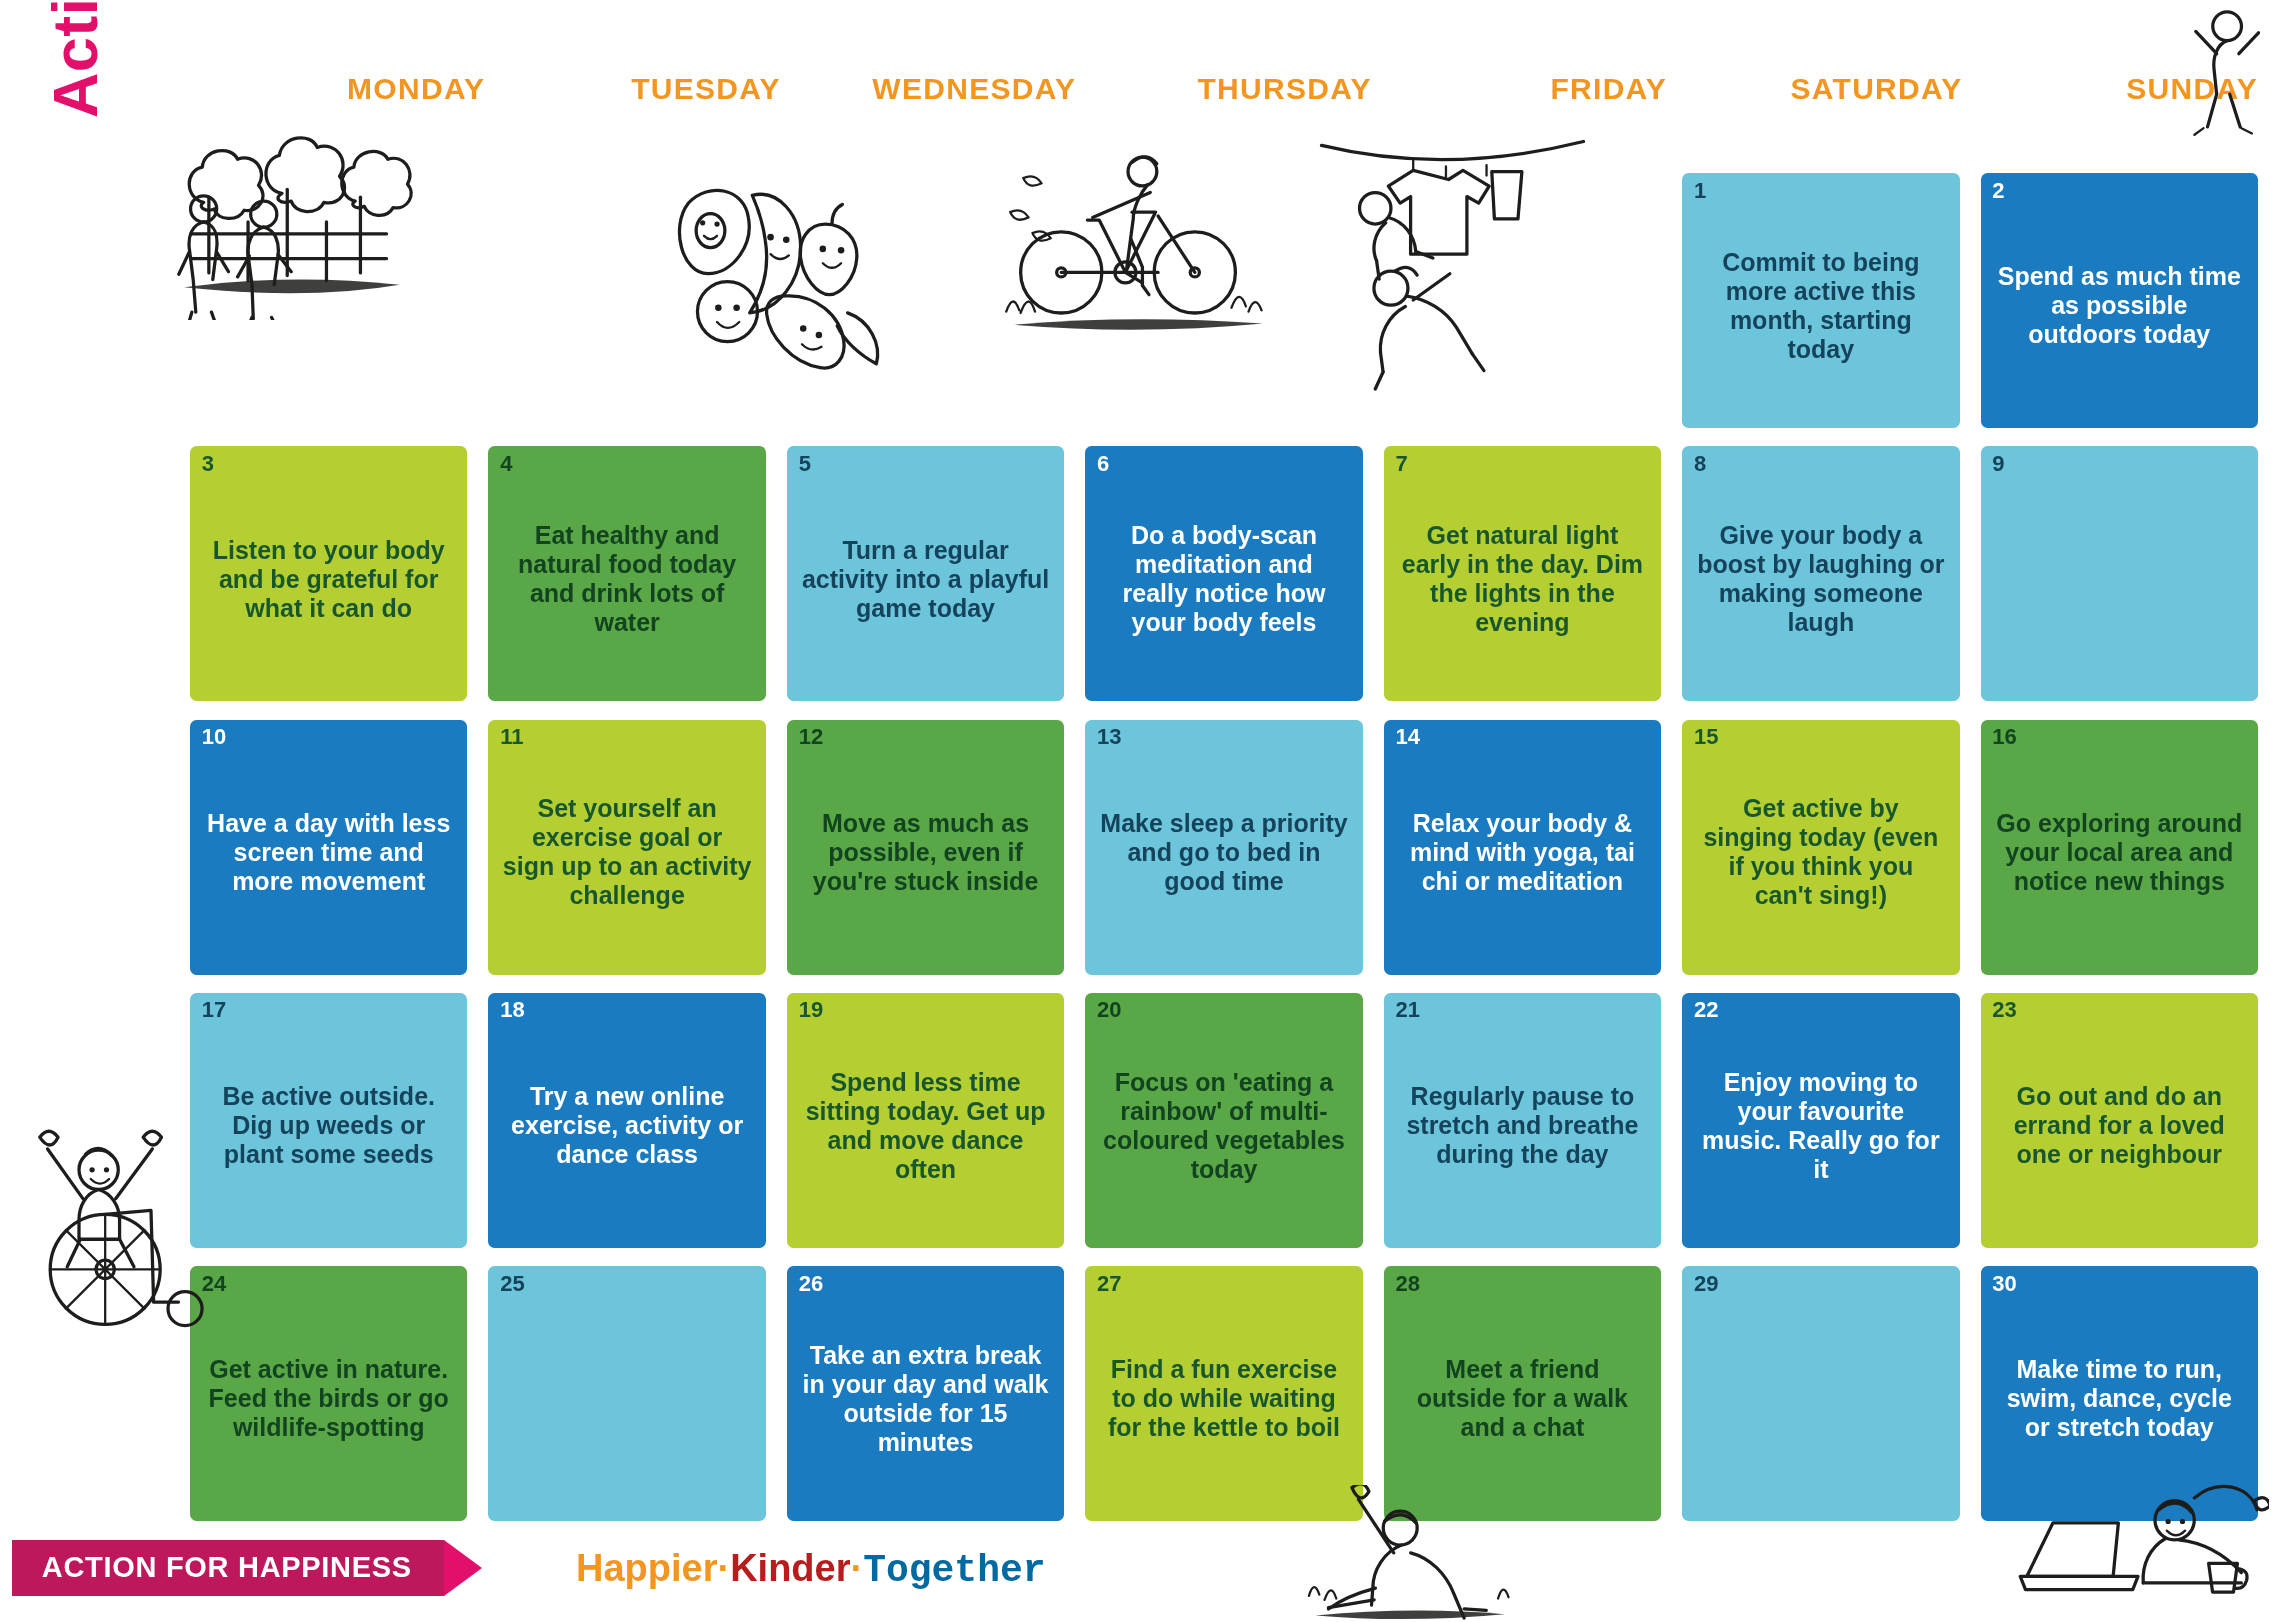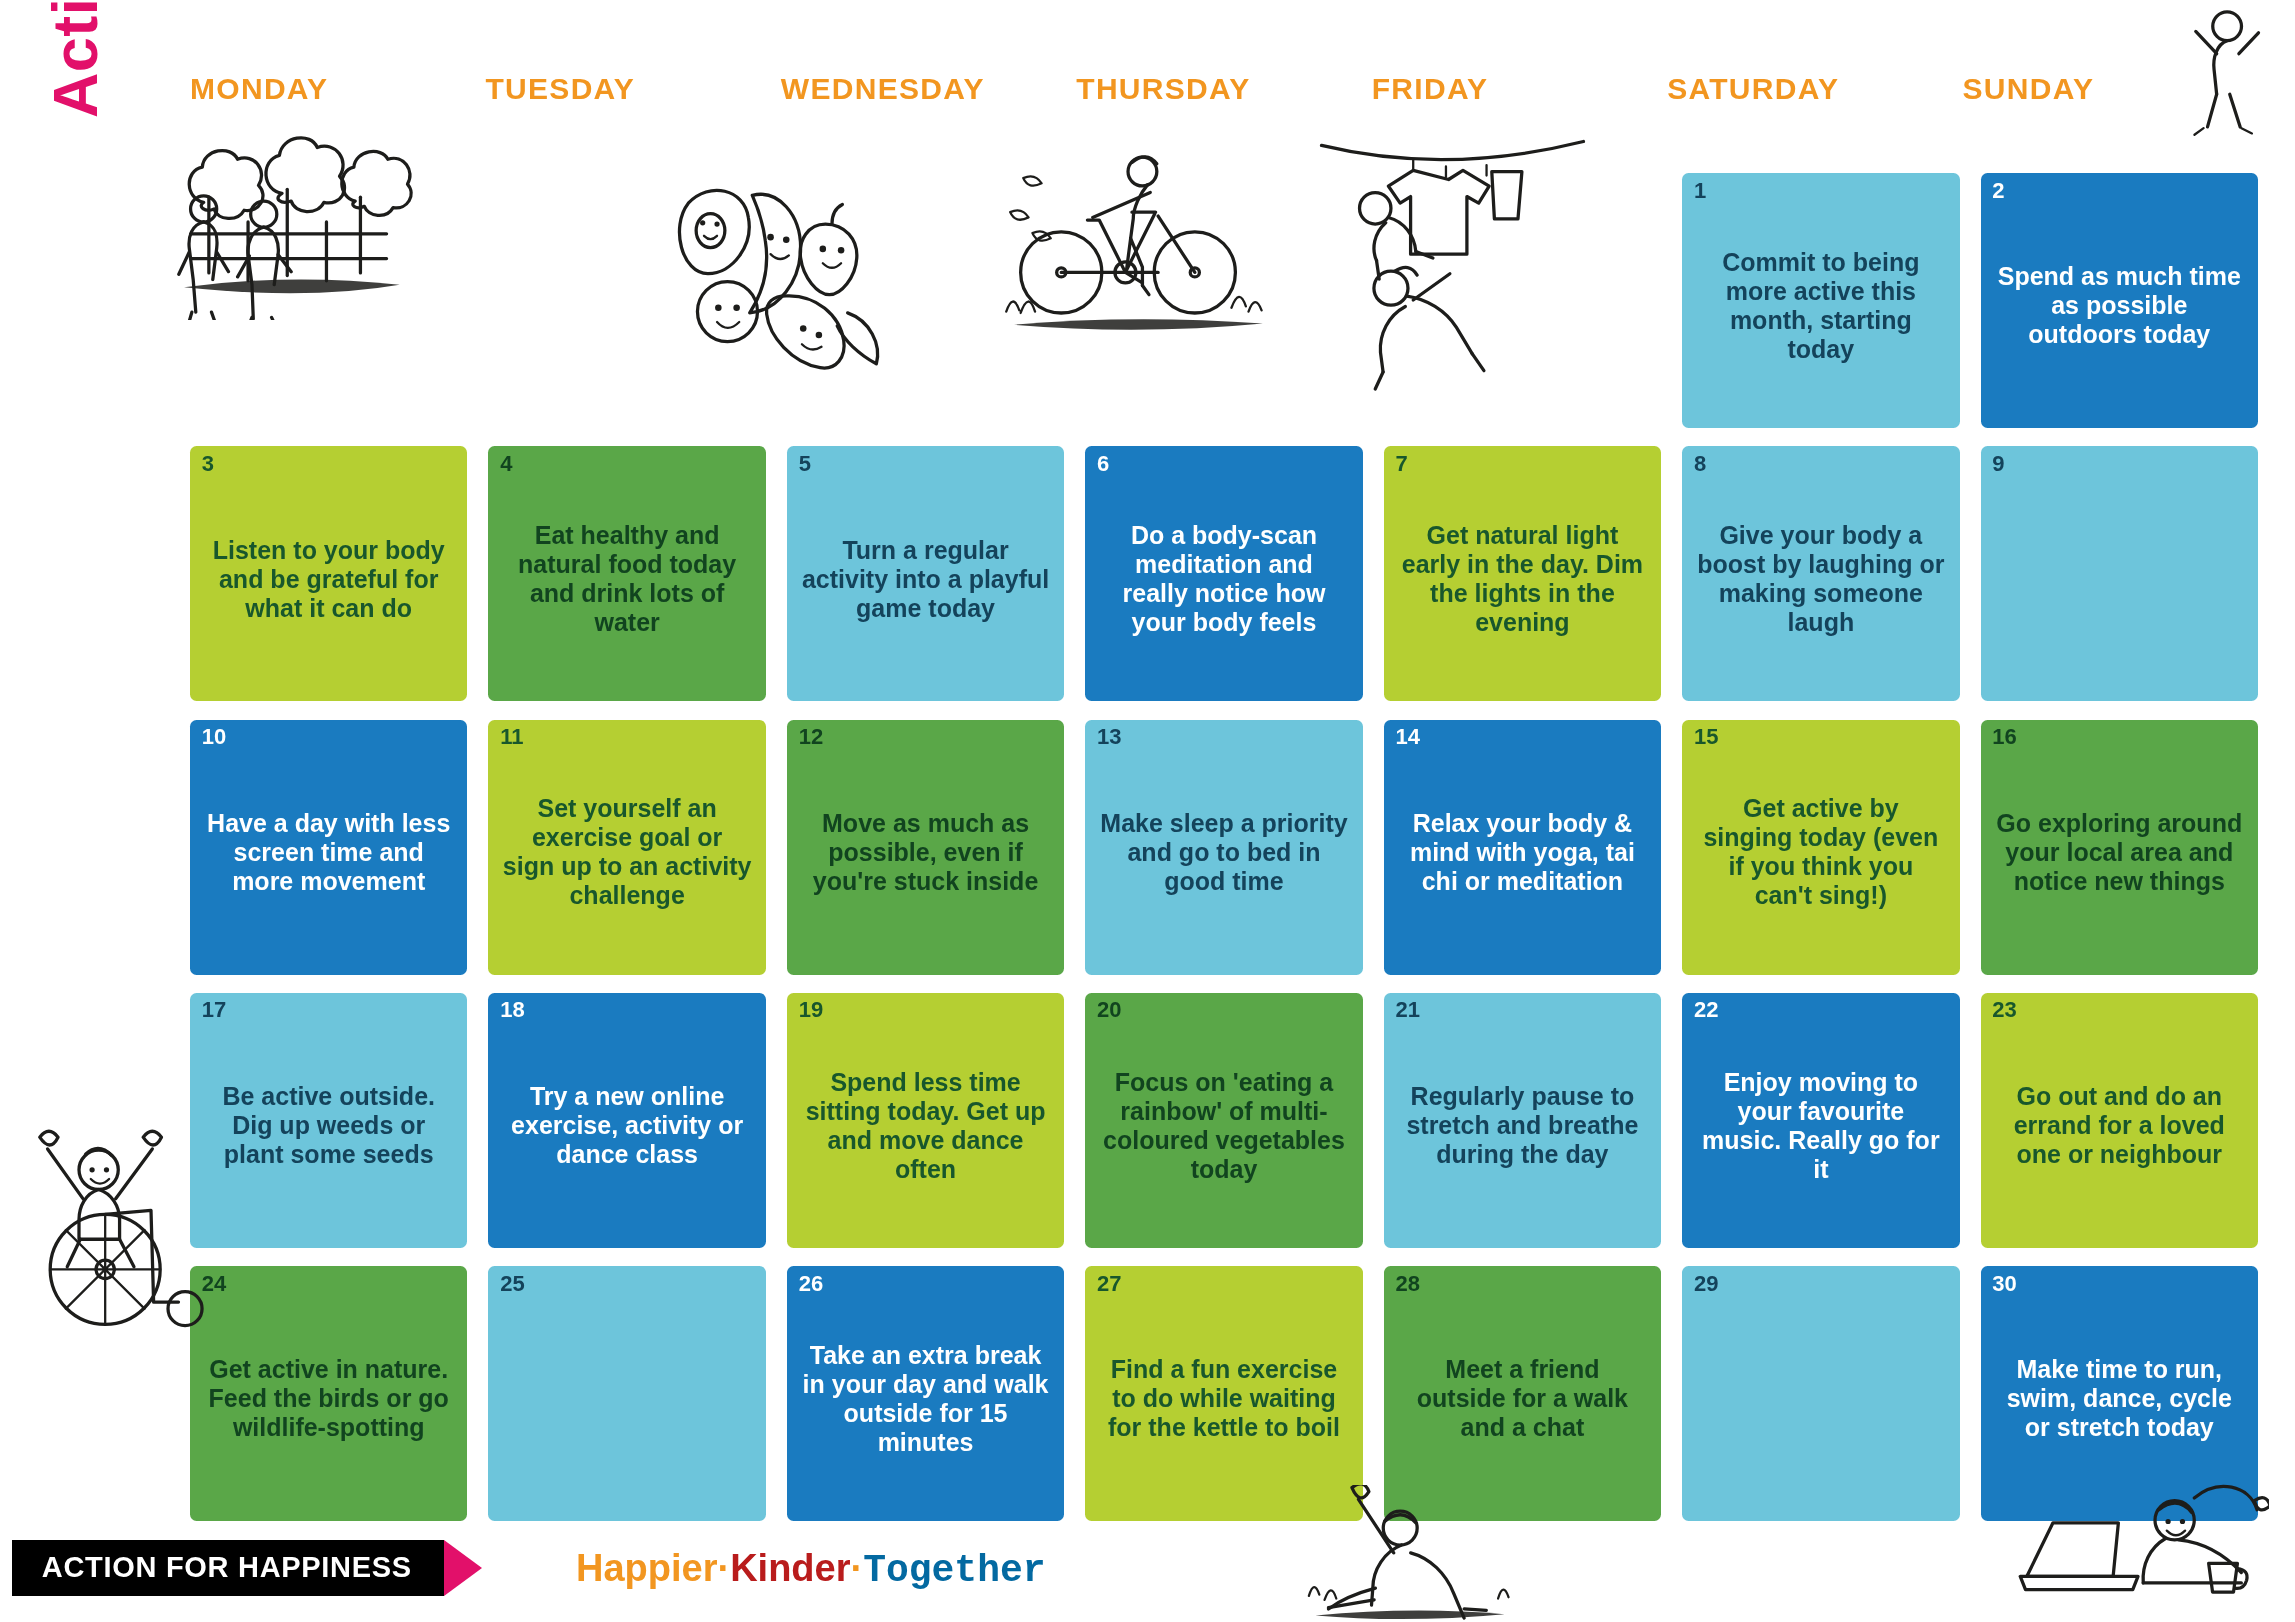--- a/index.html
+++ b/index.html
@@ -40,21 +40,21 @@
   .dayheaders {
     position: absolute;
     left: 190px;
     top: 72px;
     width: 2068px;
     display: grid;
     grid-template-columns: repeat(7, 1fr);
     column-gap: 0;
   }
   .dayheader {
-    text-align: left;
+    text-align: right;
     color: #f29620;
     font-size: 30px;
     font-weight: bold;
     letter-spacing: 1.3px;
   }
 
   
   .grid {
     position: absolute;
     left: 190px;
@@ -105,21 +105,21 @@
   .c-green     { background: #5aa748; }
   .c-green .num, .c-green .txt { color: #11441f; }
 
   
   .footer-banner {
     position: absolute;
     left: 11.8px;
     bottom: 27.5px;
     width: 432px;
     height: 56px;
-    background: #000000;
+    background: #be185d;
     display: flex;
     align-items: center;
     padding-left: 30px;
     box-sizing: border-box;
   }
   .footer-banner::after {
     content: "";
     position: absolute;
     right: -38px;
     top: 0;

